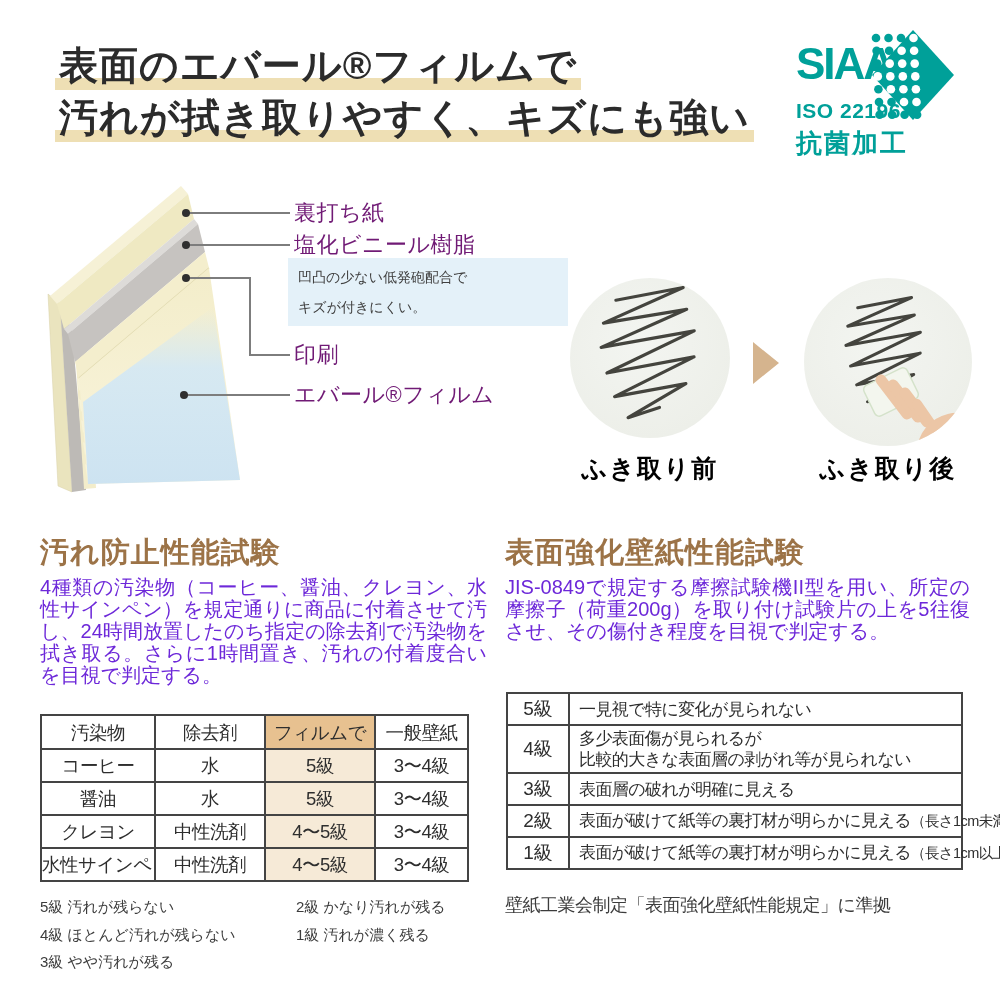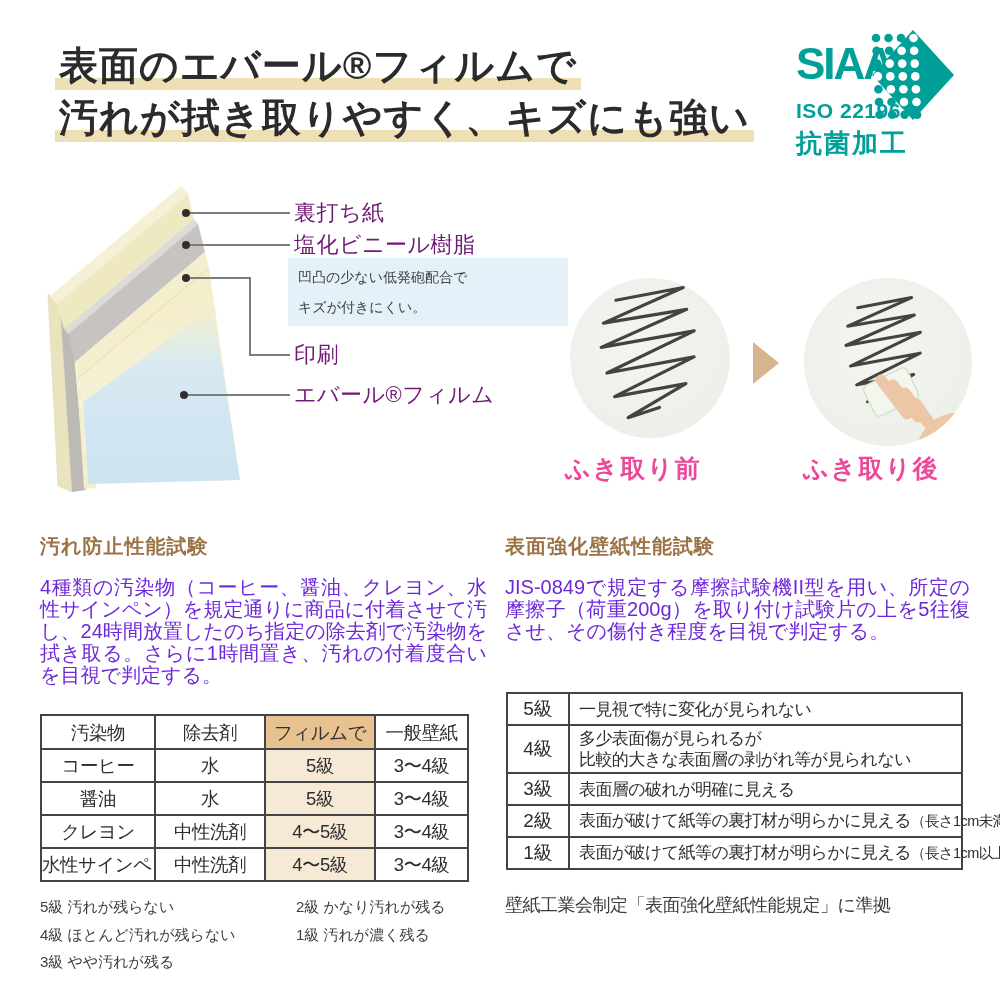--- a/index.html
+++ b/index.html
@@ -25,26 +25,26 @@
   .layer-label{font-size:22px;color:#701a75;letter-spacing:0.5px;white-space:nowrap;line-height:26px;}
   .lbl-backing{left:294px;top:200px;}
   .lbl-vinyl{left:294px;top:232px;}
   .lbl-print{left:294px;top:342px;}
   .lbl-film{left:294px;top:382px;}
   .callout{left:288px;top:258px;width:280px;box-sizing:border-box;background:#e4f1f9;
     padding:4px 10px;font-size:14px;line-height:30px;color:#404040;white-space:nowrap;}
 
   
   .circles-svg{left:555px;top:262px;width:430px;height:200px;}
-  .wipe-label{width:170px;text-align:left;font-size:25px;font-weight:bold;color:#ec4899;letter-spacing:2px;}
+  .wipe-label{width:170px;text-align:center;font-size:25px;font-weight:bold;color:#000000;letter-spacing:2px;}
   .wipe-before{left:565px;top:452px;}
   .wipe-after{left:803px;top:452px;}
 
   
-  .section-heading{font-size:20px;font-weight:bold;color:#9c7347;letter-spacing:1px;white-space:nowrap;}
+  .section-heading{font-size:29px;font-weight:bold;color:#9c7347;letter-spacing:1px;white-space:nowrap;}
   .heading-left{left:40px;top:533px;}
   .heading-right{left:505px;top:533px;}
   .body-text{font-size:20px;line-height:22px;color:#6d28d9;text-align:justify;}
   .body-left{left:40px;top:576px;width:447px;}
   .body-right{left:505px;top:576px;width:465px;}
 
   
   table{border-collapse:collapse;}
   .stain-table{left:40px;top:714px;}
   .stain-table table{width:427px;table-layout:fixed;}

